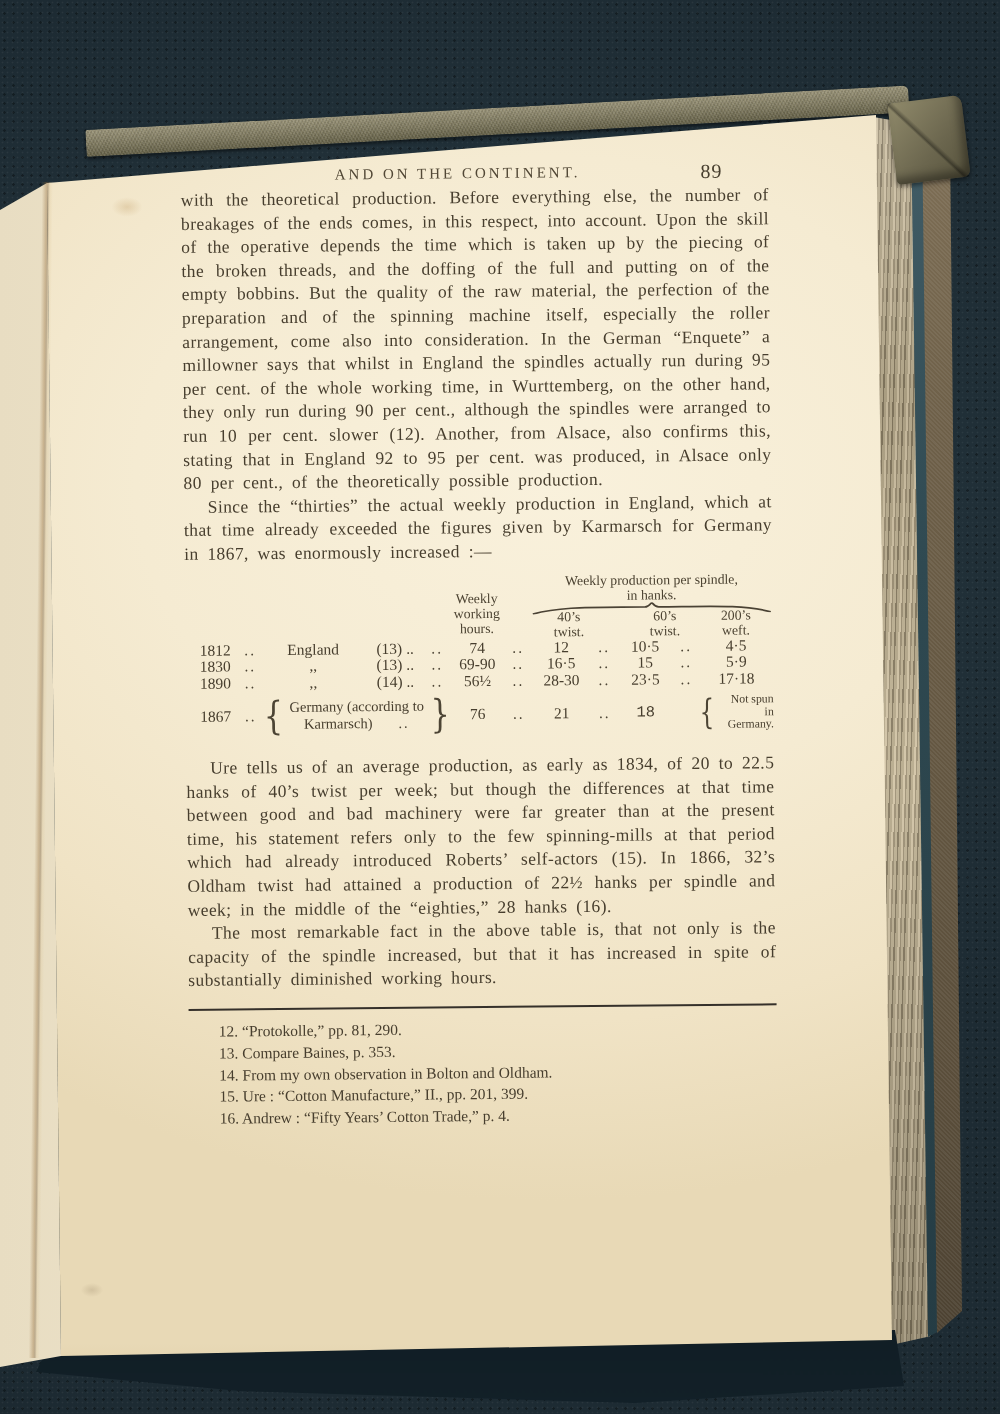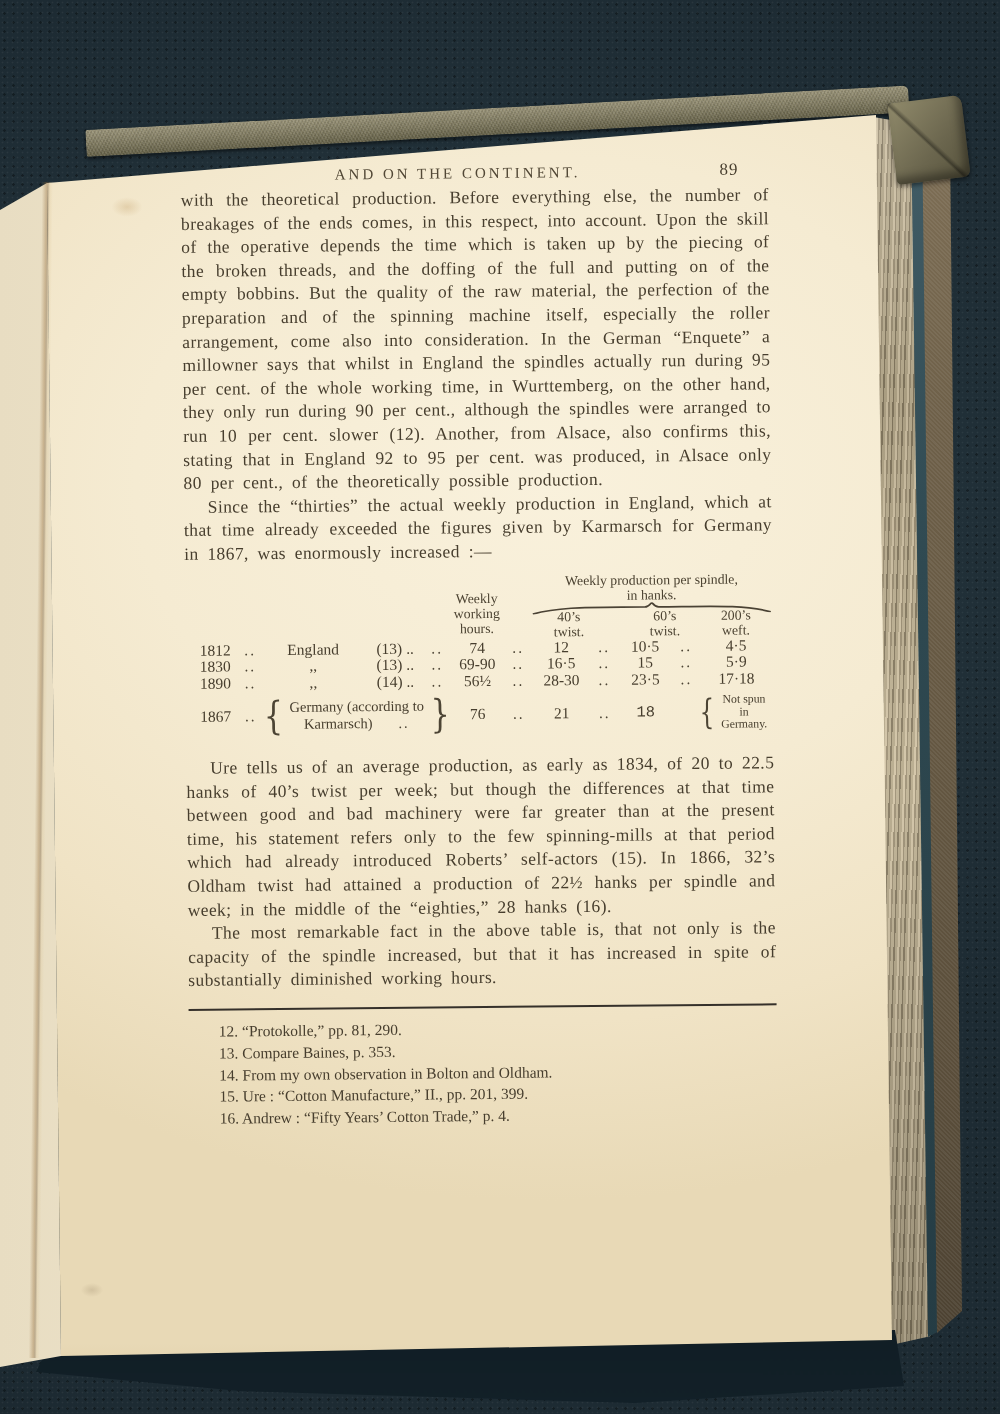--- a/index.html
+++ b/index.html
@@ -105,21 +105,21 @@
   
   .content {
     position:absolute; left:50px; top:116px; width:830px;
     transform:rotate(-0.55deg); transform-origin:20px 0;
     color:#473e2e;
   }
   .column { margin:0 112px 0 130px; }
 
   .running-head-row { position:relative; margin-top:52px; height:22px; text-align:center; }
   .running-head { font-size:15px; letter-spacing:3px; color:#524836; margin-right:34px; }
-  .page-number { position:absolute; right:30px; top:-2px; font-size:17px; letter-spacing:1px; }
+  .page-number { position:absolute; right:46px; top:-2px; font-size:20px; letter-spacing:1px; }
 
   p.body {
     margin:0; font-size:17.5px; line-height:23.6px;
     text-align:justify; word-spacing:4px; letter-spacing:0.4px;
   }
   .p1 { margin-top:38px; }
   .indent { text-indent:24px; }
   .mt { margin-top:18px; }
 
   
@@ -143,21 +143,21 @@
   .trow4 { margin-top:3px; height:44px; align-items:center; }
   .gc3s { grid-column:3 / span 3; }
   .gc6 { grid-column:6; } .gc7 { grid-column:7; } .gc8 { grid-column:8; }
   .gc9 { grid-column:9; } .gc10 { grid-column:10;font-family:Liberation Mono, monospace; } .gc12 { grid-column:12; }
   .glabel { display:flex; align-items:center; justify-content:space-between; }
   .brace { font-family:"DejaVu Serif",serif; font-size:30px; line-height:1; transform:scaleY(1.3); color:#4c4434; }
   .glines { flex:1; font-size:14.5px; line-height:17px; text-align:center; }
   .gl2 { display:flex; justify-content:center; gap:26px; }
   .gnote { display:flex; align-items:center; }
   .gnote .brace { font-size:23px; transform:scaleY(1.5); }
-  .gnote .nlines { flex:1; font-size:11.8px; line-height:12.5px; text-align:center; }
+  .gnote .nlines { flex:1; font-size:11.8px; line-height:12.5px; text-align:right; }
 
   .rule { margin-top:16px; border-top:2px solid #35302a; height:0; }
   .footnotes { margin:10px 0 0 30px; font-size:15.5px; line-height:21.8px; }
 </style>
 </head>
 <body>
 
 <div class="scene">
   <div class="fabric"></div>
   <div class="cover-top"></div>

